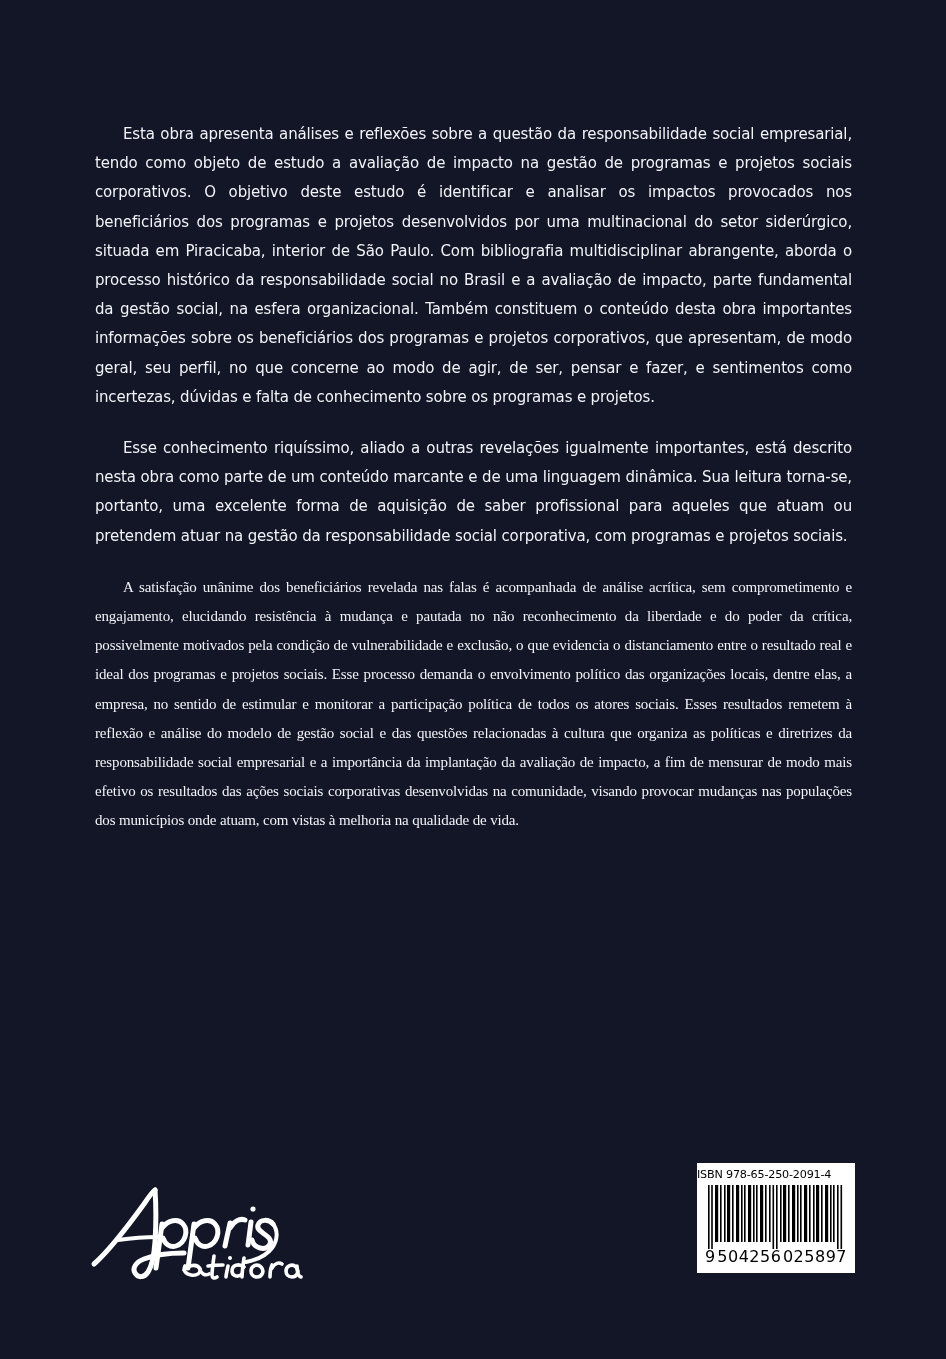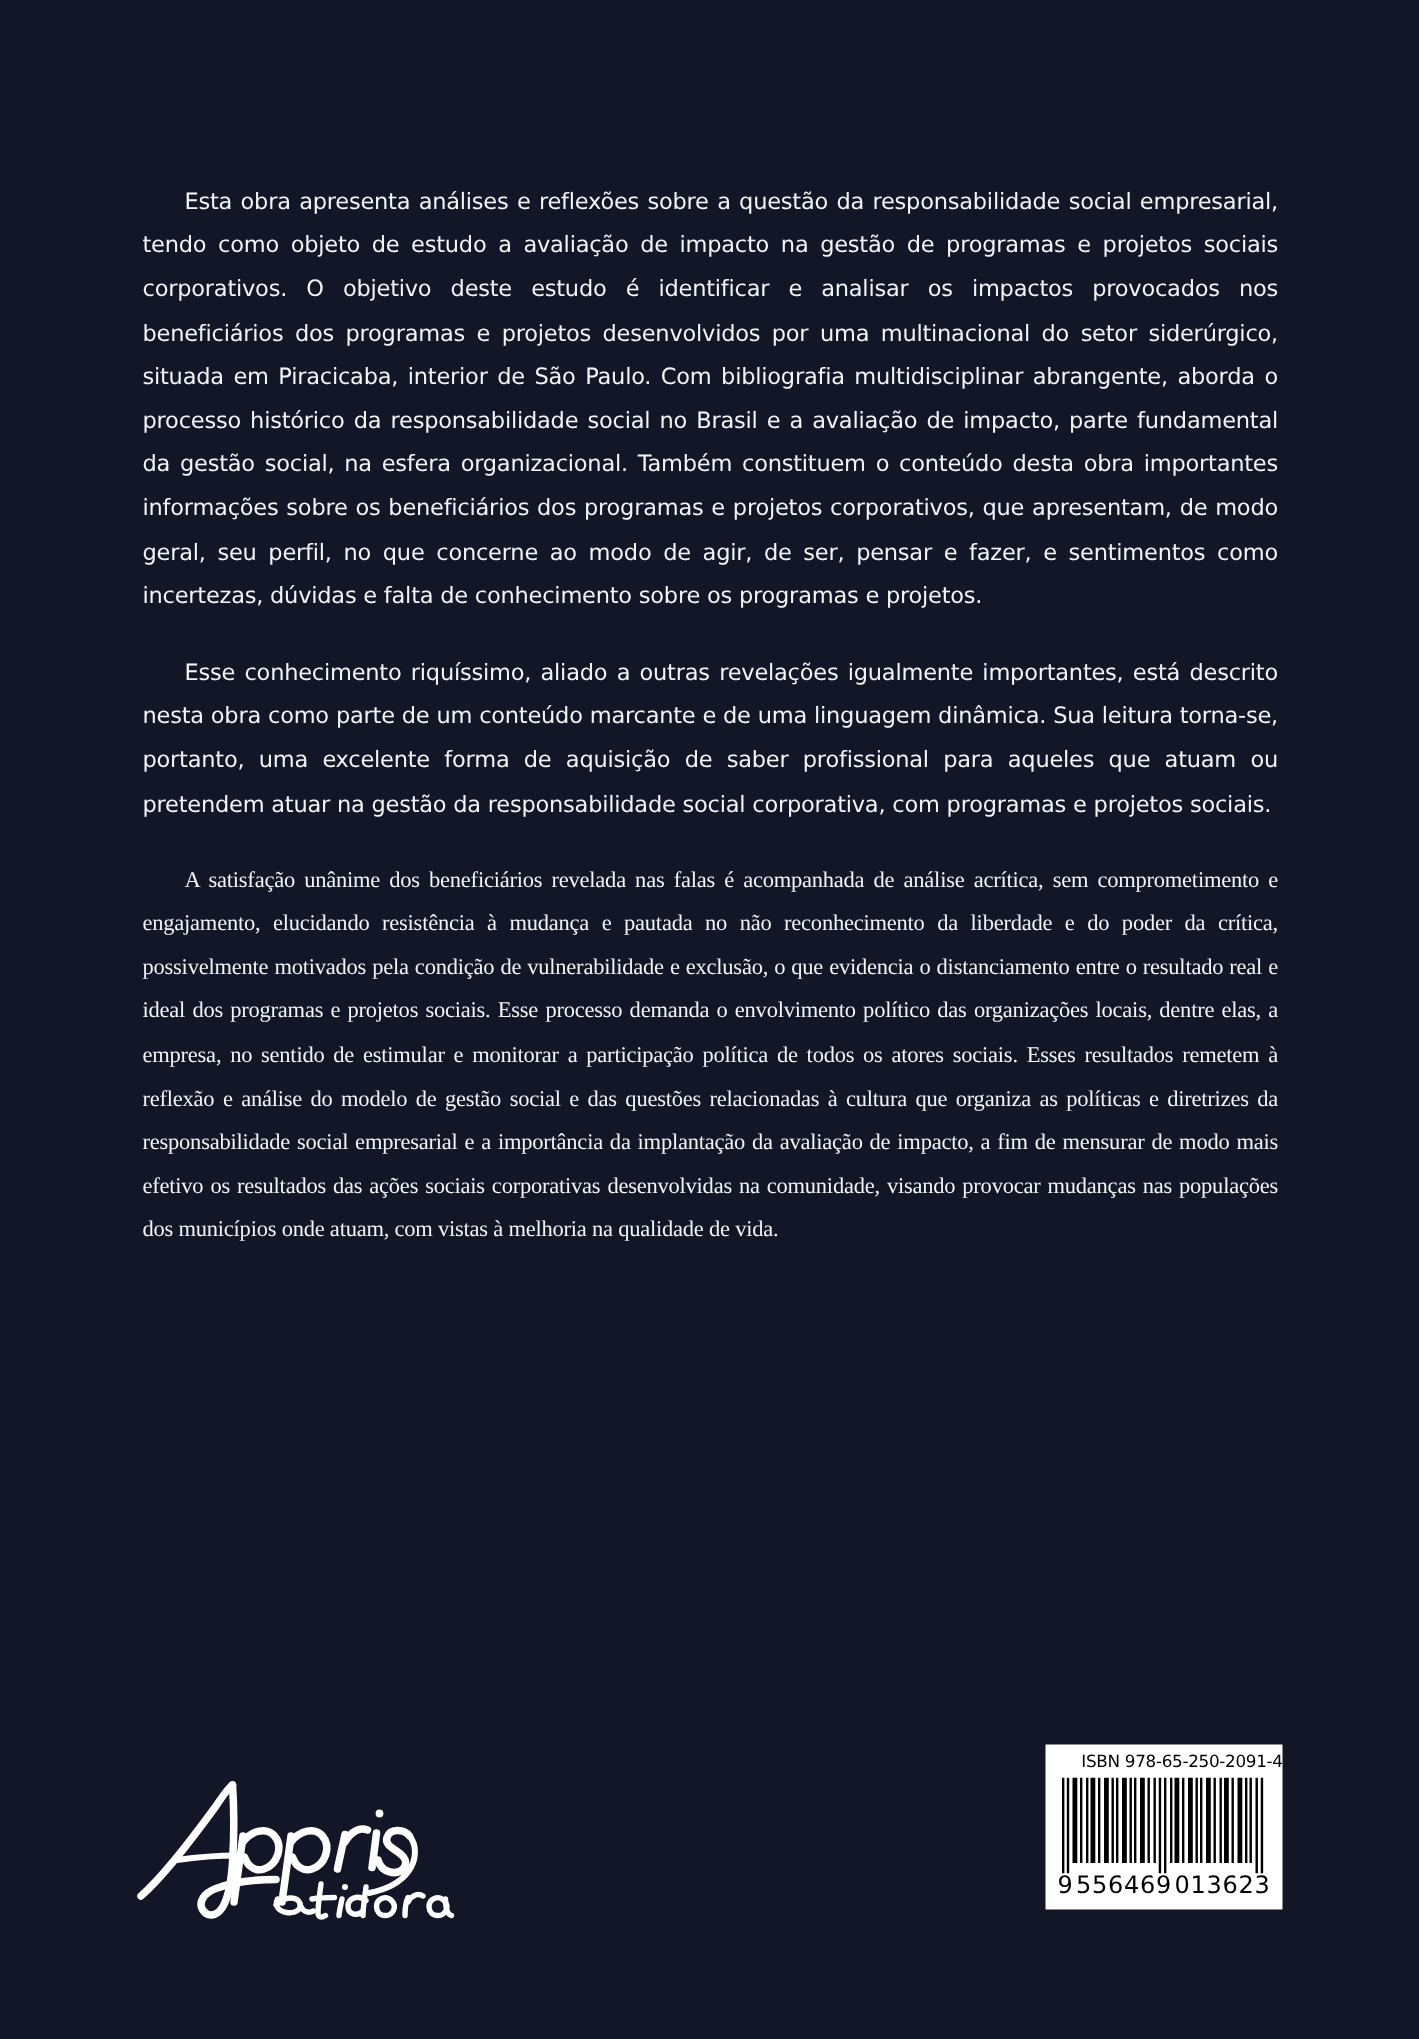--- a/index.html
+++ b/index.html
@@ -59,23 +59,22 @@
     top: 1163px;
     width: 158px;
     height: 110px;
     background: #ffffff;
     box-sizing: border-box;
     padding: 0;
   }
   #isbn-text {
     position: absolute;
     top: 5px;
-    left: 12px;
+    left: 0;
     width: 100%;
-    text-align: center;
     color: #000000;
     font-family: "DejaVu Sans", sans-serif;
     font-size: 11.2px;
     letter-spacing: -0.2px;
     white-space: nowrap;
   }
   #barcode-bars {
     position: absolute;
     top: 22px;
     left: 11px;
@@ -190,18 +189,18 @@
           <rect x="117" y="0" width="3.2" height="57"></rect>
           <rect x="122" y="0" width="1.6" height="57"></rect>
           <rect x="125" y="0" width="1.6" height="57"></rect>
           <rect x="129" y="0" width="1.6" height="64"></rect>
           <rect x="132.5" y="0" width="1.6" height="64"></rect>
         </g>
       </svg>
     </div>
     <div id="ean-digits">
       <span>9</span>
-      <span>556469</span>
-      <span>013623</span>
+      <span>504256</span>
+      <span>025897</span>
     </div>
   </div>
 
 </div>
 
 </body></html>

